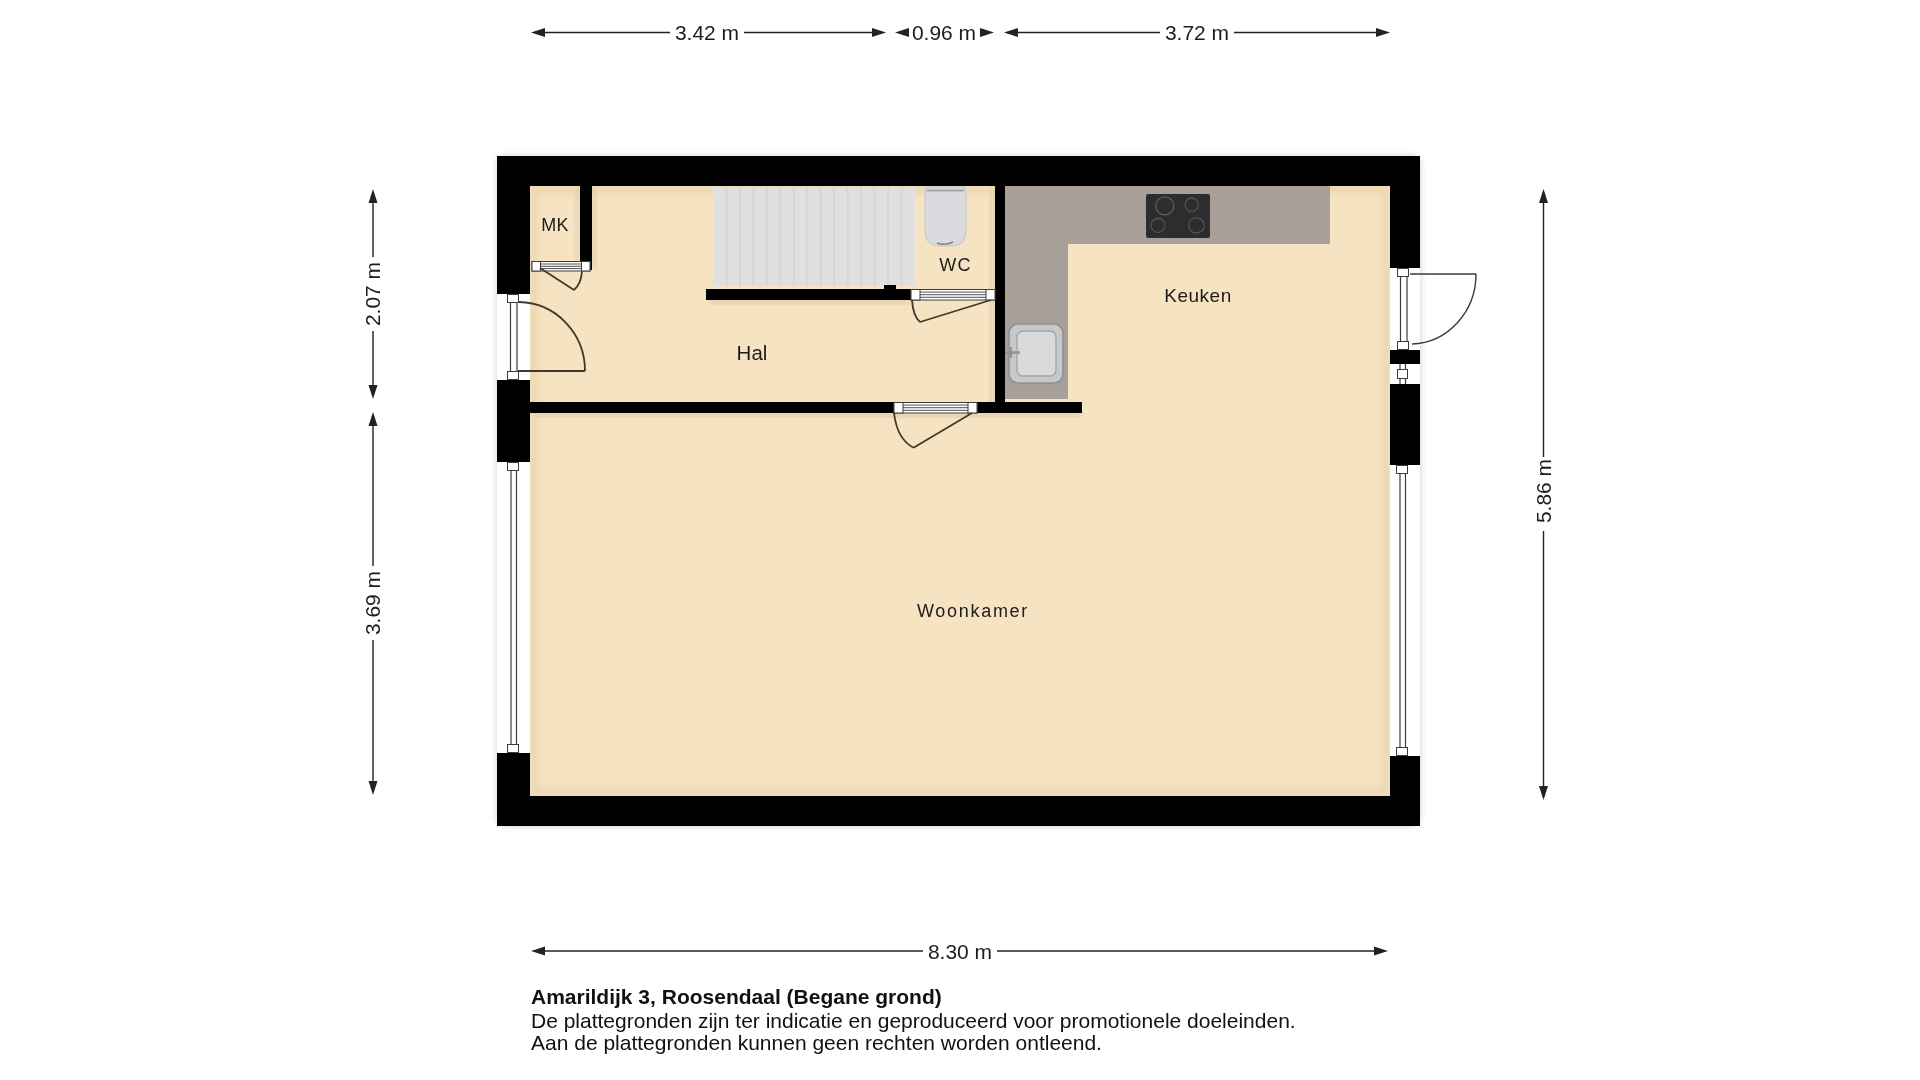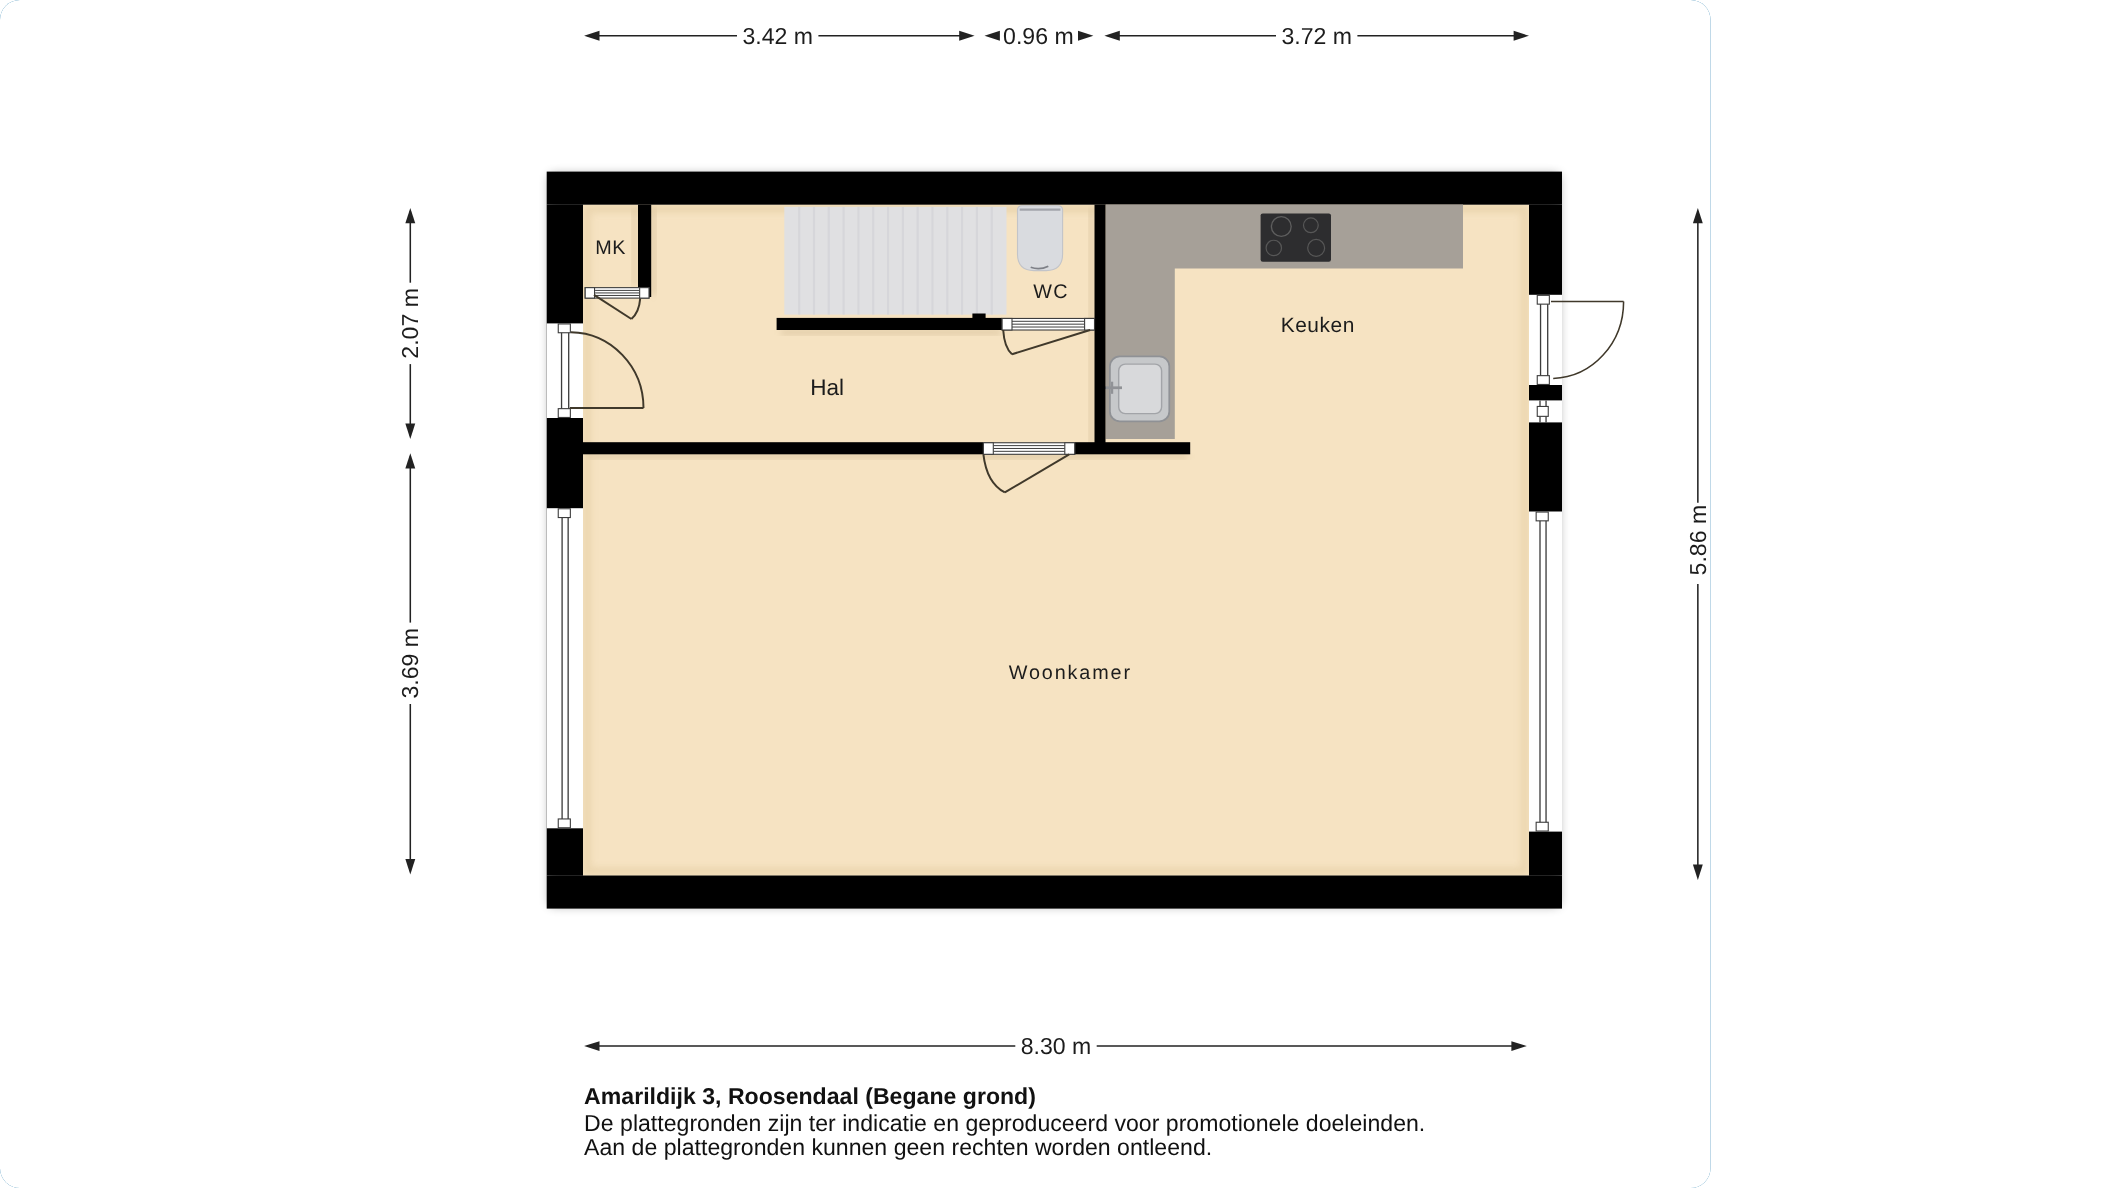--- a/index.html
+++ b/index.html
@@ -1,17 +1,17 @@
 <!DOCTYPE html>
 <html><head>
 <meta charset="utf-8">
 <title>Floorplan</title>
 <style>
   html,body{margin:0;padding:0;background:#ffffff;}
-  .page{width:1555px;height:1080px;position:relative;background:#0369a1;overflow:hidden;border-radius:18px;}
+  .page{width:1876px;height:1080px;position:relative;background:#c4b5fd;overflow:hidden;}
   svg{position:absolute;left:0;top:0;}
   text{font-family:"Liberation Sans", sans-serif;}
 </style>
 </head>
 <body>
 <div class="page">
 <svg width="1920" height="1080" viewBox="0 0 1920 1080">
   <defs>
     <filter id="softblur" x="-20%" y="-20%" width="140%" height="140%">
       <feGaussianBlur stdDeviation="5"></feGaussianBlur>

